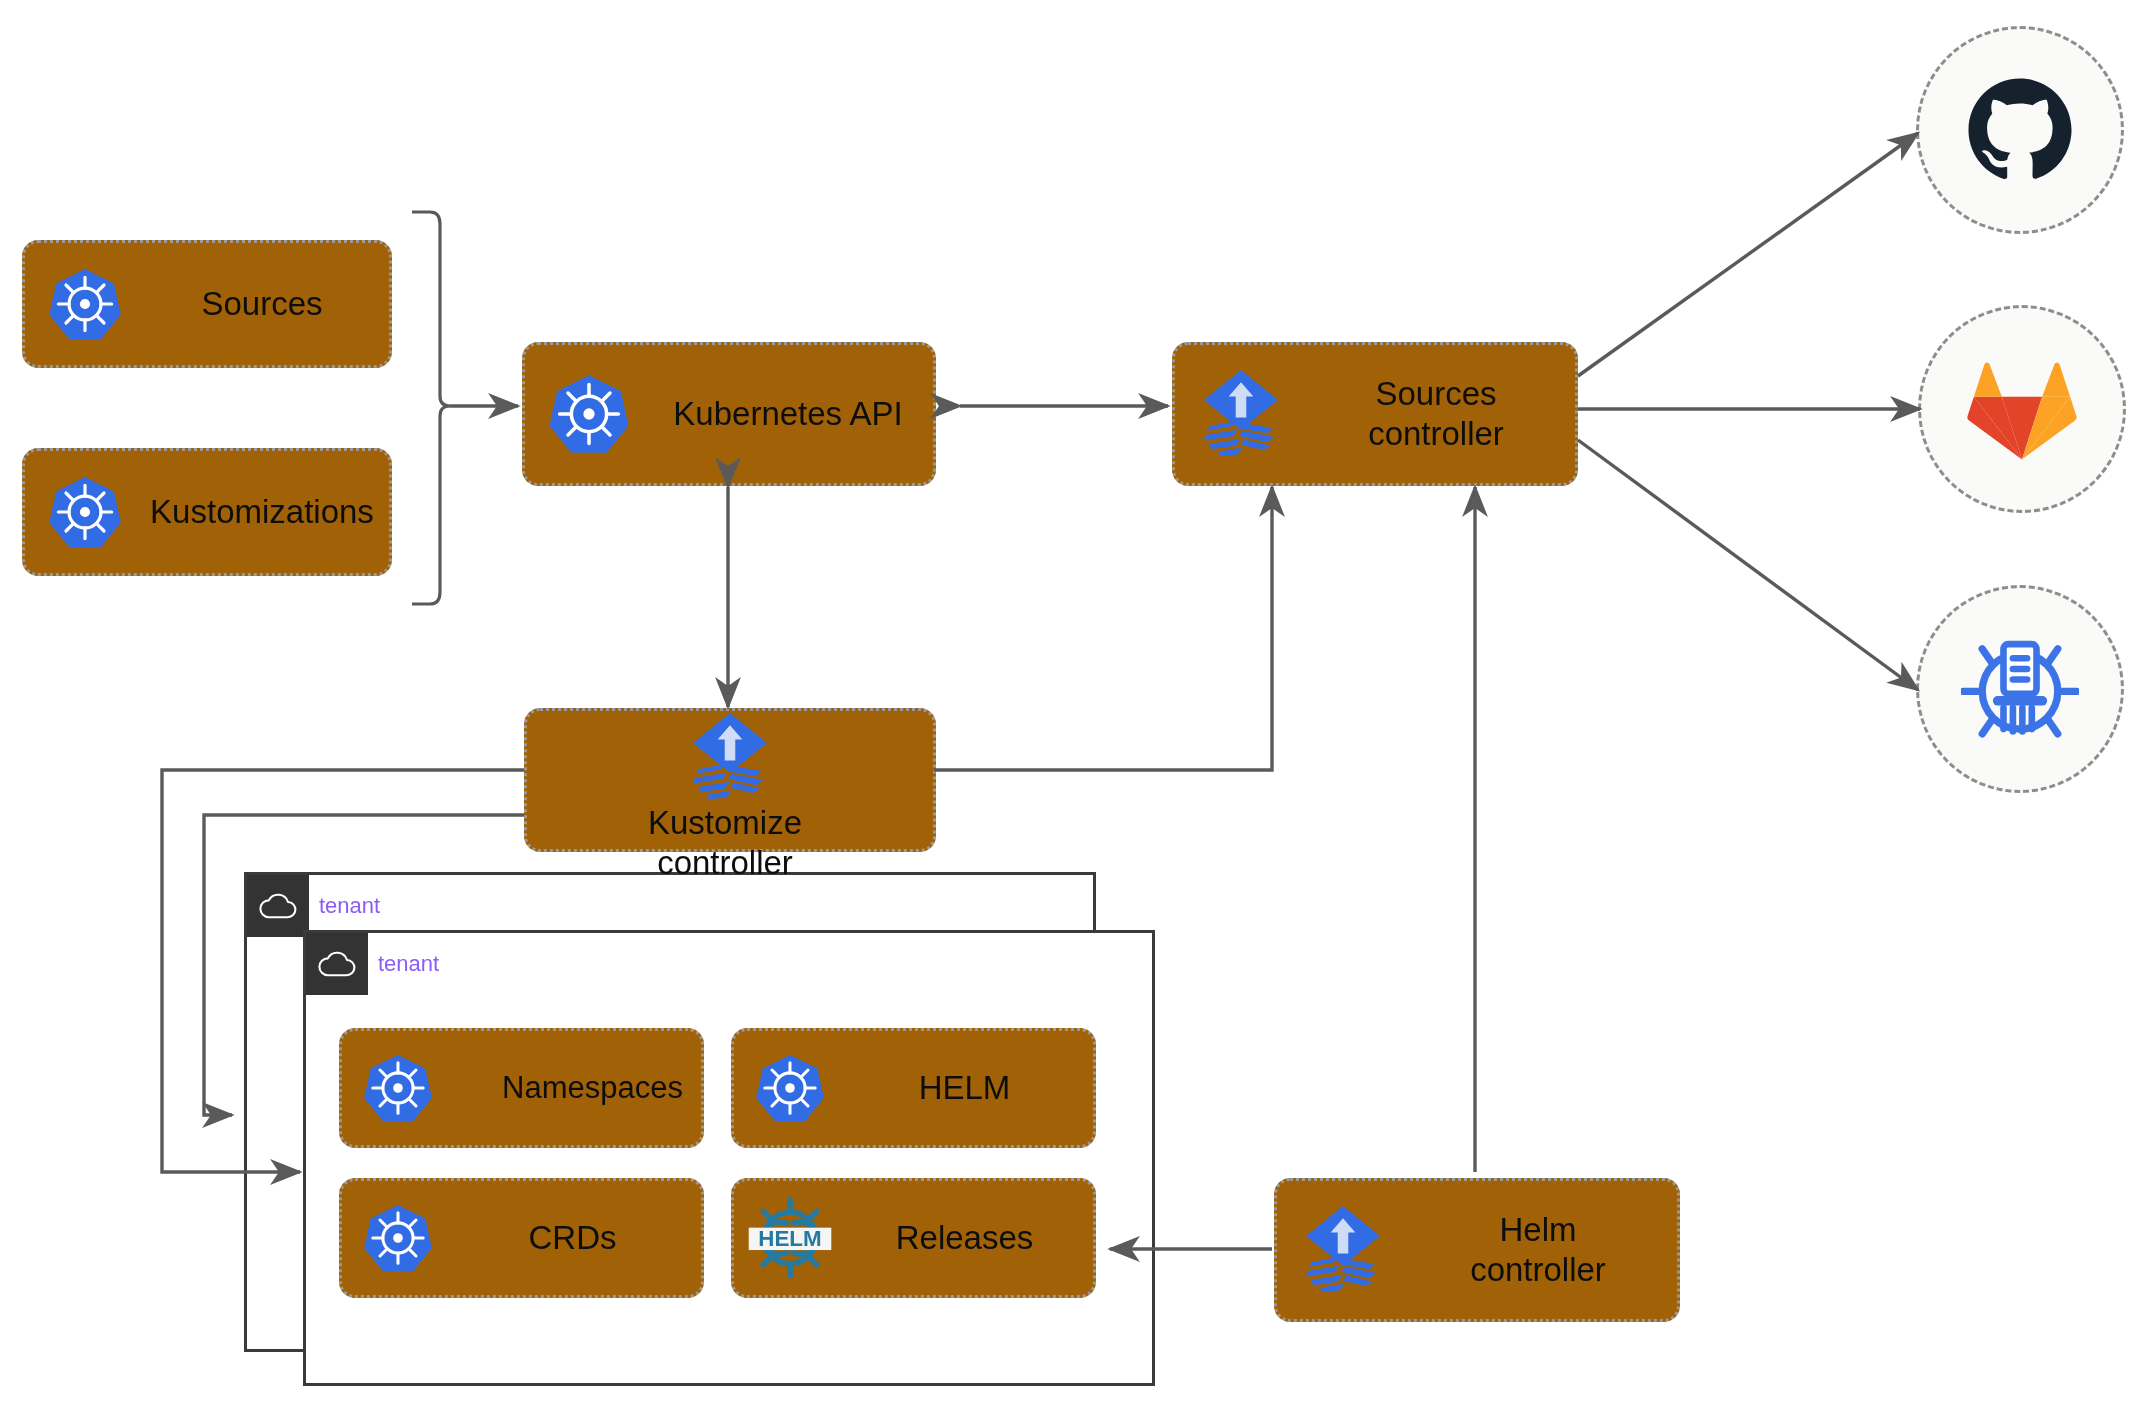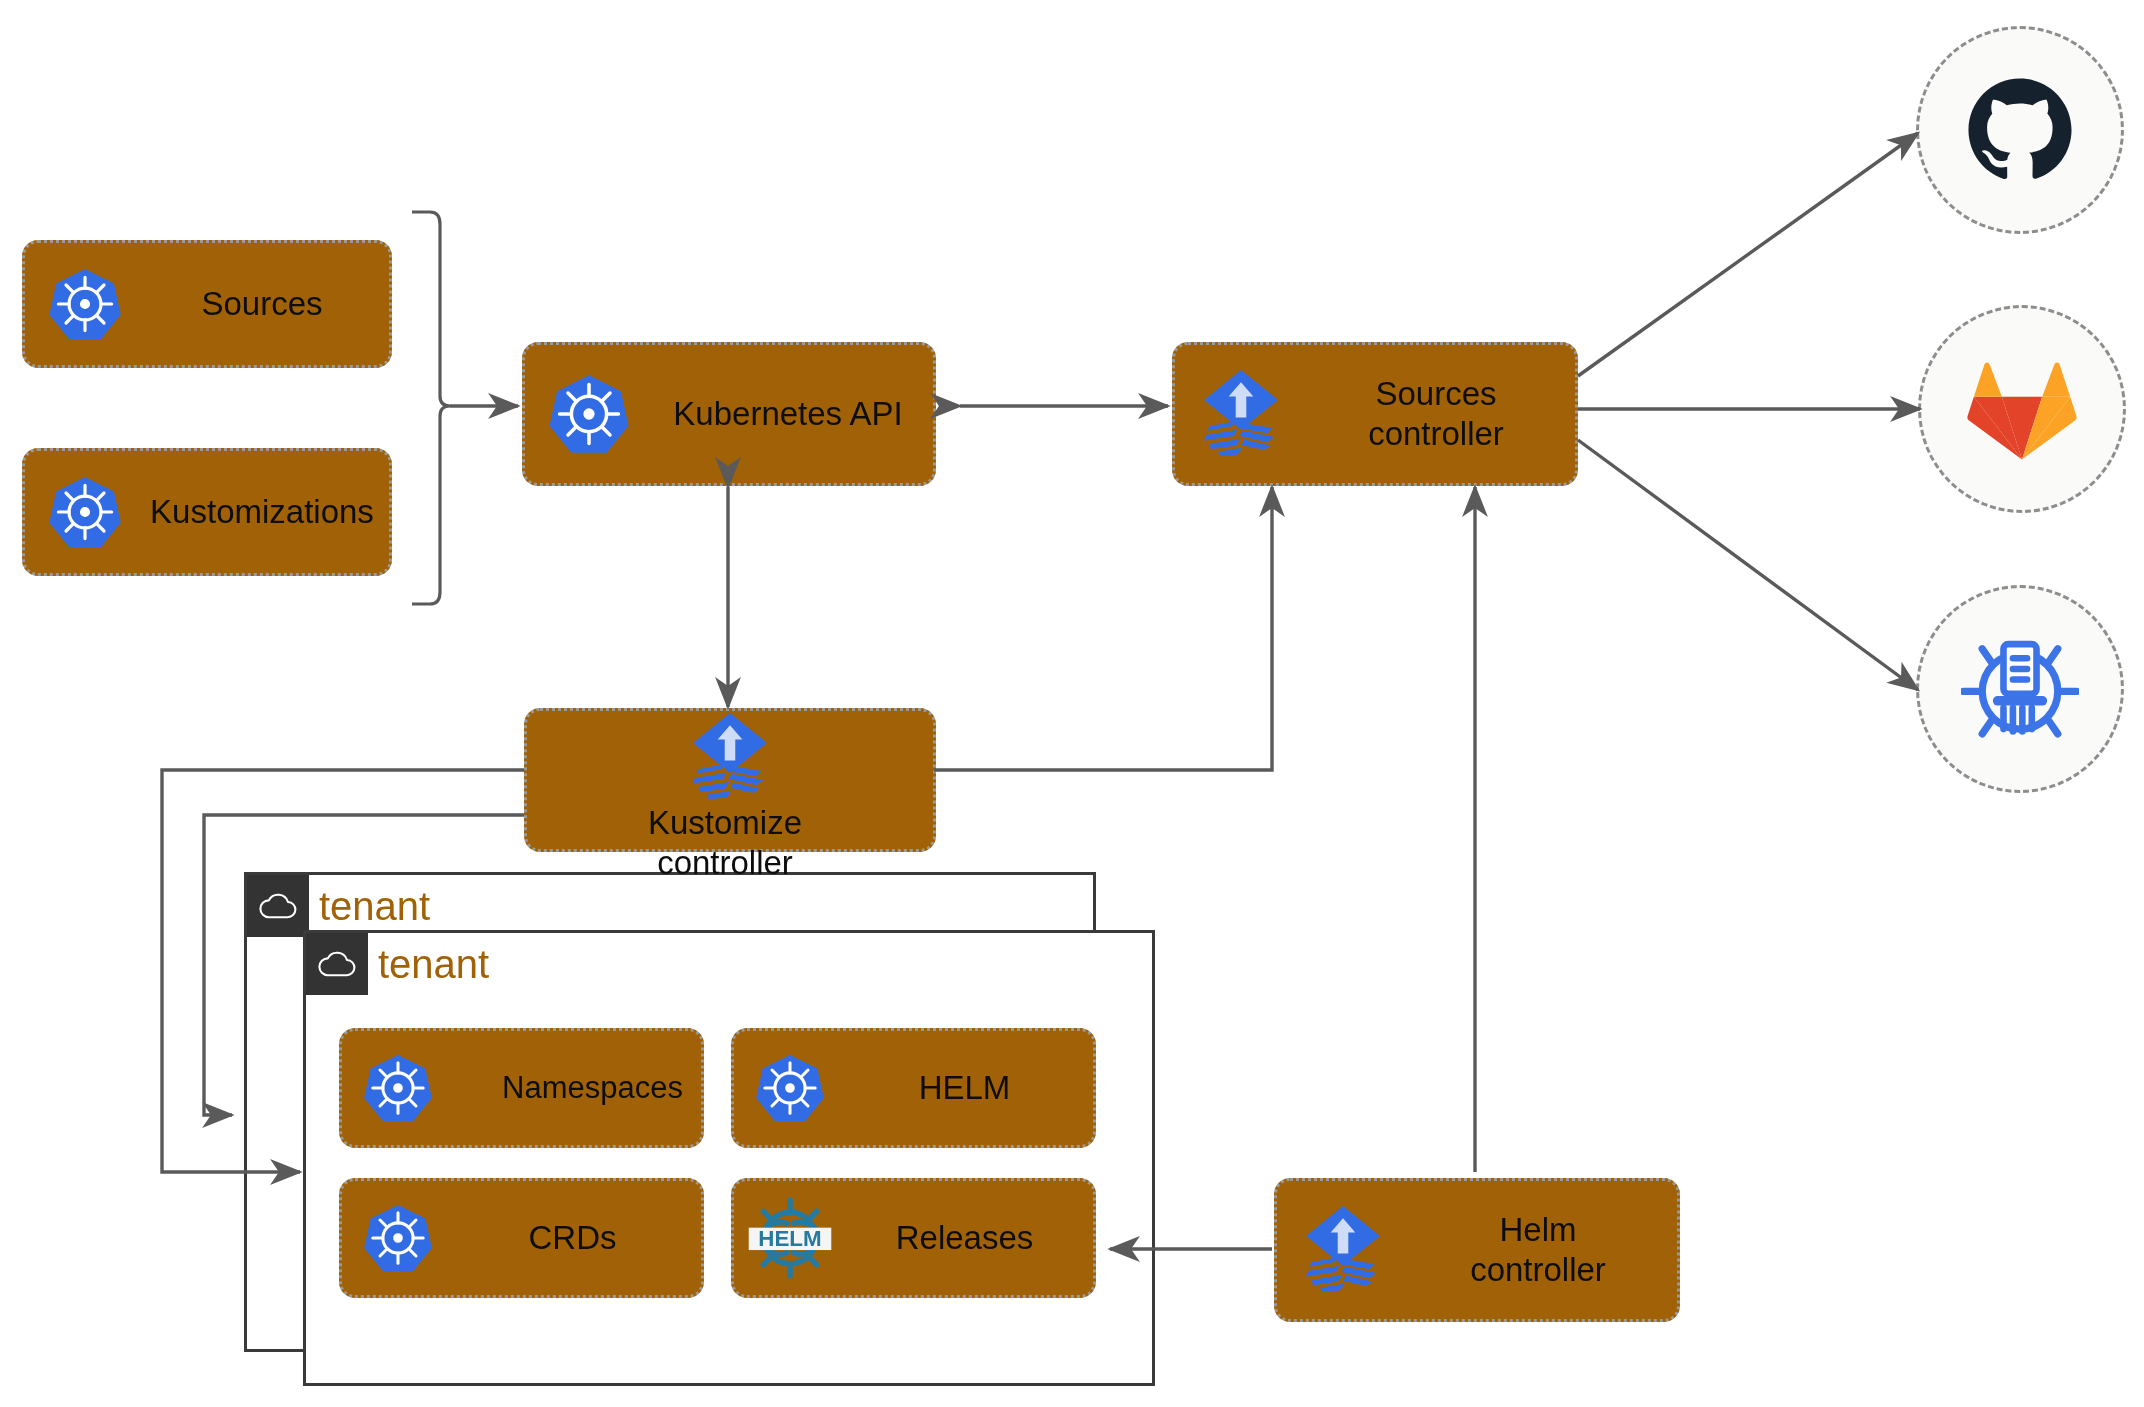--- a/index.html
+++ b/index.html
@@ -51,21 +51,21 @@
     position:absolute;
     top:0;left:0;
     width:62px;height:62px;
     background:#333333;
     display:flex;align-items:center;justify-content:center;
   }
   .tenant-name{
     position:absolute;
     top:0;left:72px;height:62px;
     display:flex;align-items:center;
-    font-size:40px;color:#a16207;
+    font-size:22px;color:#8b5cf6;
   }
 
   
   #wires{position:absolute;inset:0;width:2144px;height:1407px;z-index:8;pointer-events:none;}
 </style>
 </head>
 <body>
 
 <div id="stage">
 

